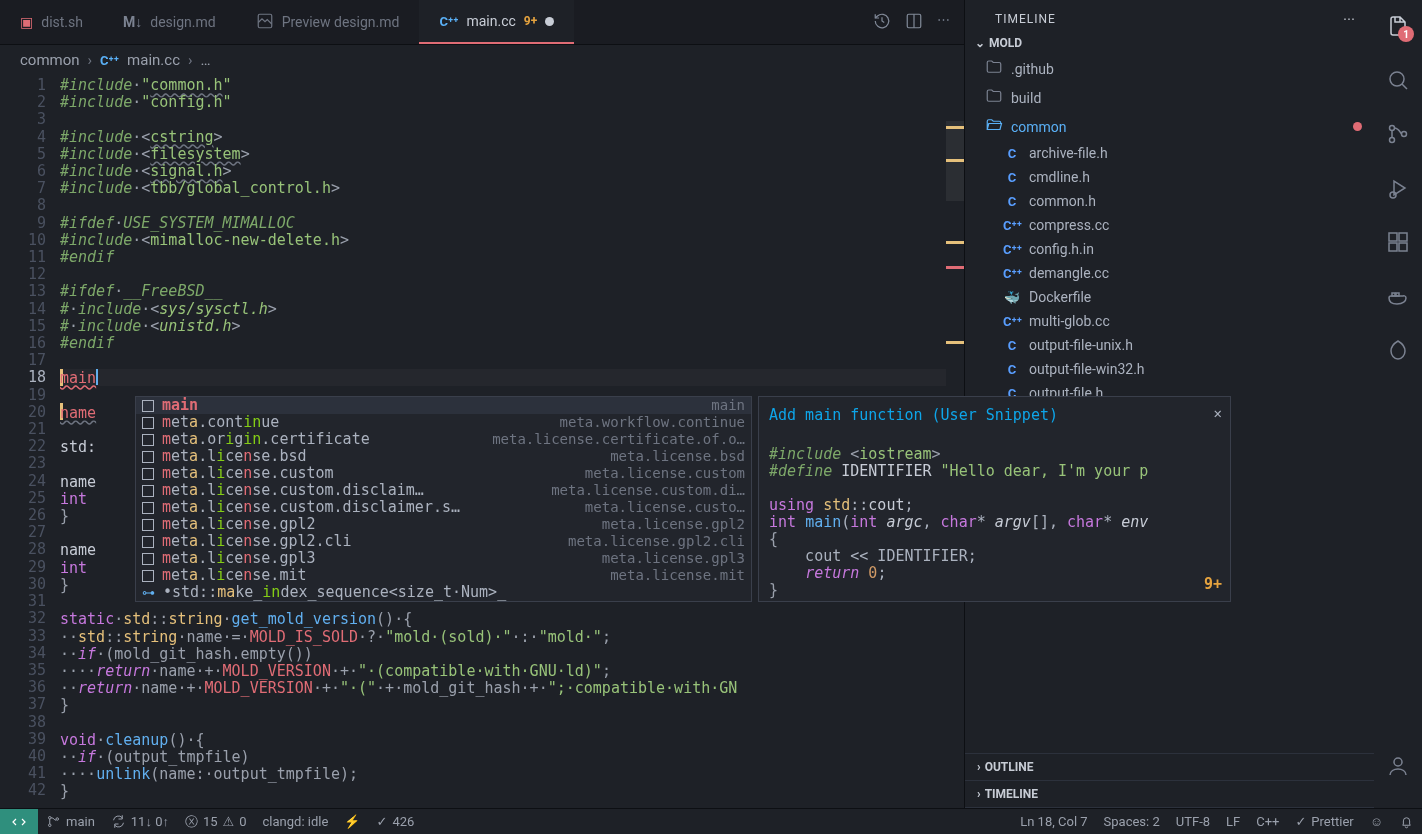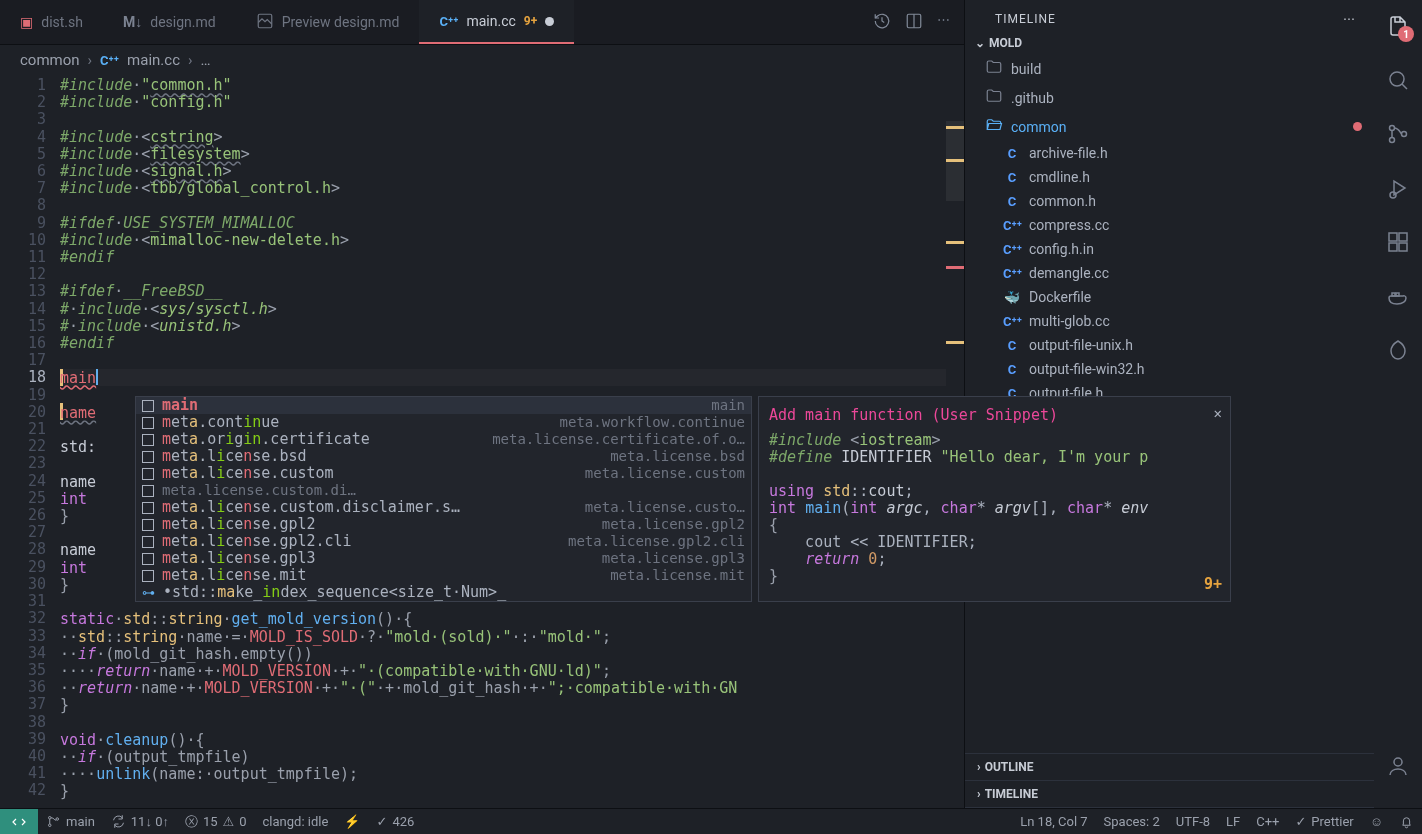--- a/index.html
+++ b/index.html
@@ -242,20 +242,21 @@
     <span class="suggest-left m-lbl"><span class="m">m</span>et<span class="a">a</span>.l<span class="in">i</span>ce<span class="n">n</span>se.bsd</span>
     <span class="suggest-right">meta.license.bsd</span>
   </div>
         <div class="suggest-row ">
     <span class="sq"></span>
     <span class="suggest-left m-lbl"><span class="m">m</span>et<span class="a">a</span>.l<span class="in">i</span>ce<span class="n">n</span>se.custom</span>
     <span class="suggest-right">meta.license.custom</span>
   </div>
         <div class="suggest-row ">
     <span class="sq"></span>
+    <span class="suggest-left m-lbl"><span class="m">m</span>et<span class="a">a</span>.l<span class="in">i</span>ce<span class="n">n</span>se.custom.disclaim…</span>
     <span class="suggest-right">meta.license.custom.di…</span>
   </div>
         <div class="suggest-row ">
     <span class="sq"></span>
     <span class="suggest-left m-lbl"><span class="m">m</span>et<span class="a">a</span>.l<span class="in">i</span>ce<span class="n">n</span>se.custom.disclaimer.s…</span>
     <span class="suggest-right">meta.license.custo…</span>
   </div>
         <div class="suggest-row ">
     <span class="sq"></span>
     <span class="suggest-left m-lbl"><span class="m">m</span>et<span class="a">a</span>.l<span class="in">i</span>ce<span class="n">n</span>se.gpl2</span>
@@ -278,21 +279,21 @@
   </div>
         <div class="suggest-row ">
     <span style="color:#61afef;font-size:13px">⊶</span>
     <span class="suggest-left m-lbl">•std::<span class="a">ma</span>ke_<span class="in">in</span>dex_sequence&lt;size_t·Num&gt;_</span>
     <span class="suggest-right"></span>
   </div>
       </div>
 
     <div class="docwidget">
       <div class="close">✕</div>
-      <div style="color:#ec4899;margin-bottom:8px">Add main function (User Snippet)</div>
+      <div style="color:#0ea5e9;margin-bottom:22px">Add main function (User Snippet)</div>
       <pre id="docbody"><span class="c-pre">#include</span> <span class="c-punc">&lt;</span><span class="c-str">iostream</span><span class="c-punc">&gt;</span>
 <span class="c-pre">#define</span> <span class="c-def">IDENTIFIER</span> <span class="c-str">"Hello dear, I'm your p</span>
 
 <span class="c-kw">using</span> <span class="c-type">std</span>::<span class="c-def">cout</span>;
 <span class="c-kw">int</span> <span class="c-fn">main</span>(<span class="c-kw">int</span> <span class="c-def italic">argc</span>, <span class="c-kw">char</span>* <span class="c-def italic">argv</span>[], <span class="c-kw">char</span>* <span class="c-def italic">env</span>
 <span class="c-punc">{</span>
     cout &lt;&lt; IDENTIFIER;
     <span class="c-kw italic">return</span> <span class="c-num">0</span>;
 <span class="c-punc">}</span></pre>
       <div class="cnt">9+</div>
@@ -306,28 +307,28 @@
     </div>
     <div class="side-section">
       <span>⌄</span>
       <span>MOLD</span>
     </div>
     <div class="tree" id="tree">
         <div class="tree-row" style="padding-left:20px">
     <span class="ico"><svg class="icon" viewBox="0 0 24 24" style="stroke:#7b8291">
               <path d="M3 6a2 2 0 0 1 2-2h4l2 2h8a2 2 0 0 1 2 2v9a2 2 0 0 1-2 2H5a2 2 0 0 1-2-2z"></path>
             </svg></span>
-    <span>build</span>
+    <span>.github</span>
 
   </div>
         <div class="tree-row" style="padding-left:20px">
     <span class="ico"><svg class="icon" viewBox="0 0 24 24" style="stroke:#7b8291">
               <path d="M3 6a2 2 0 0 1 2-2h4l2 2h8a2 2 0 0 1 2 2v9a2 2 0 0 1-2 2H5a2 2 0 0 1-2-2z"></path>
             </svg></span>
-    <span>.github</span>
+    <span>build</span>
 
   </div>
         <div class="tree-row" style="padding-left:20px">
     <span class="ico ico-folder-open"><svg class="icon" viewBox="0 0 24 24" style="stroke:#5ab0f6">
               <path d="M3 7a2 2 0 0 1 2-2h4l2 2h8a2 2 0 0 1 2 2v1H5l-2 8zM5 10h17l-2 8H3z"></path>
             </svg></span>
     <span style="color:#5ab0f6">common</span>
     <span class="mod-dot"></span>
   </div>
         <div class="tree-row" style="padding-left:38px">

